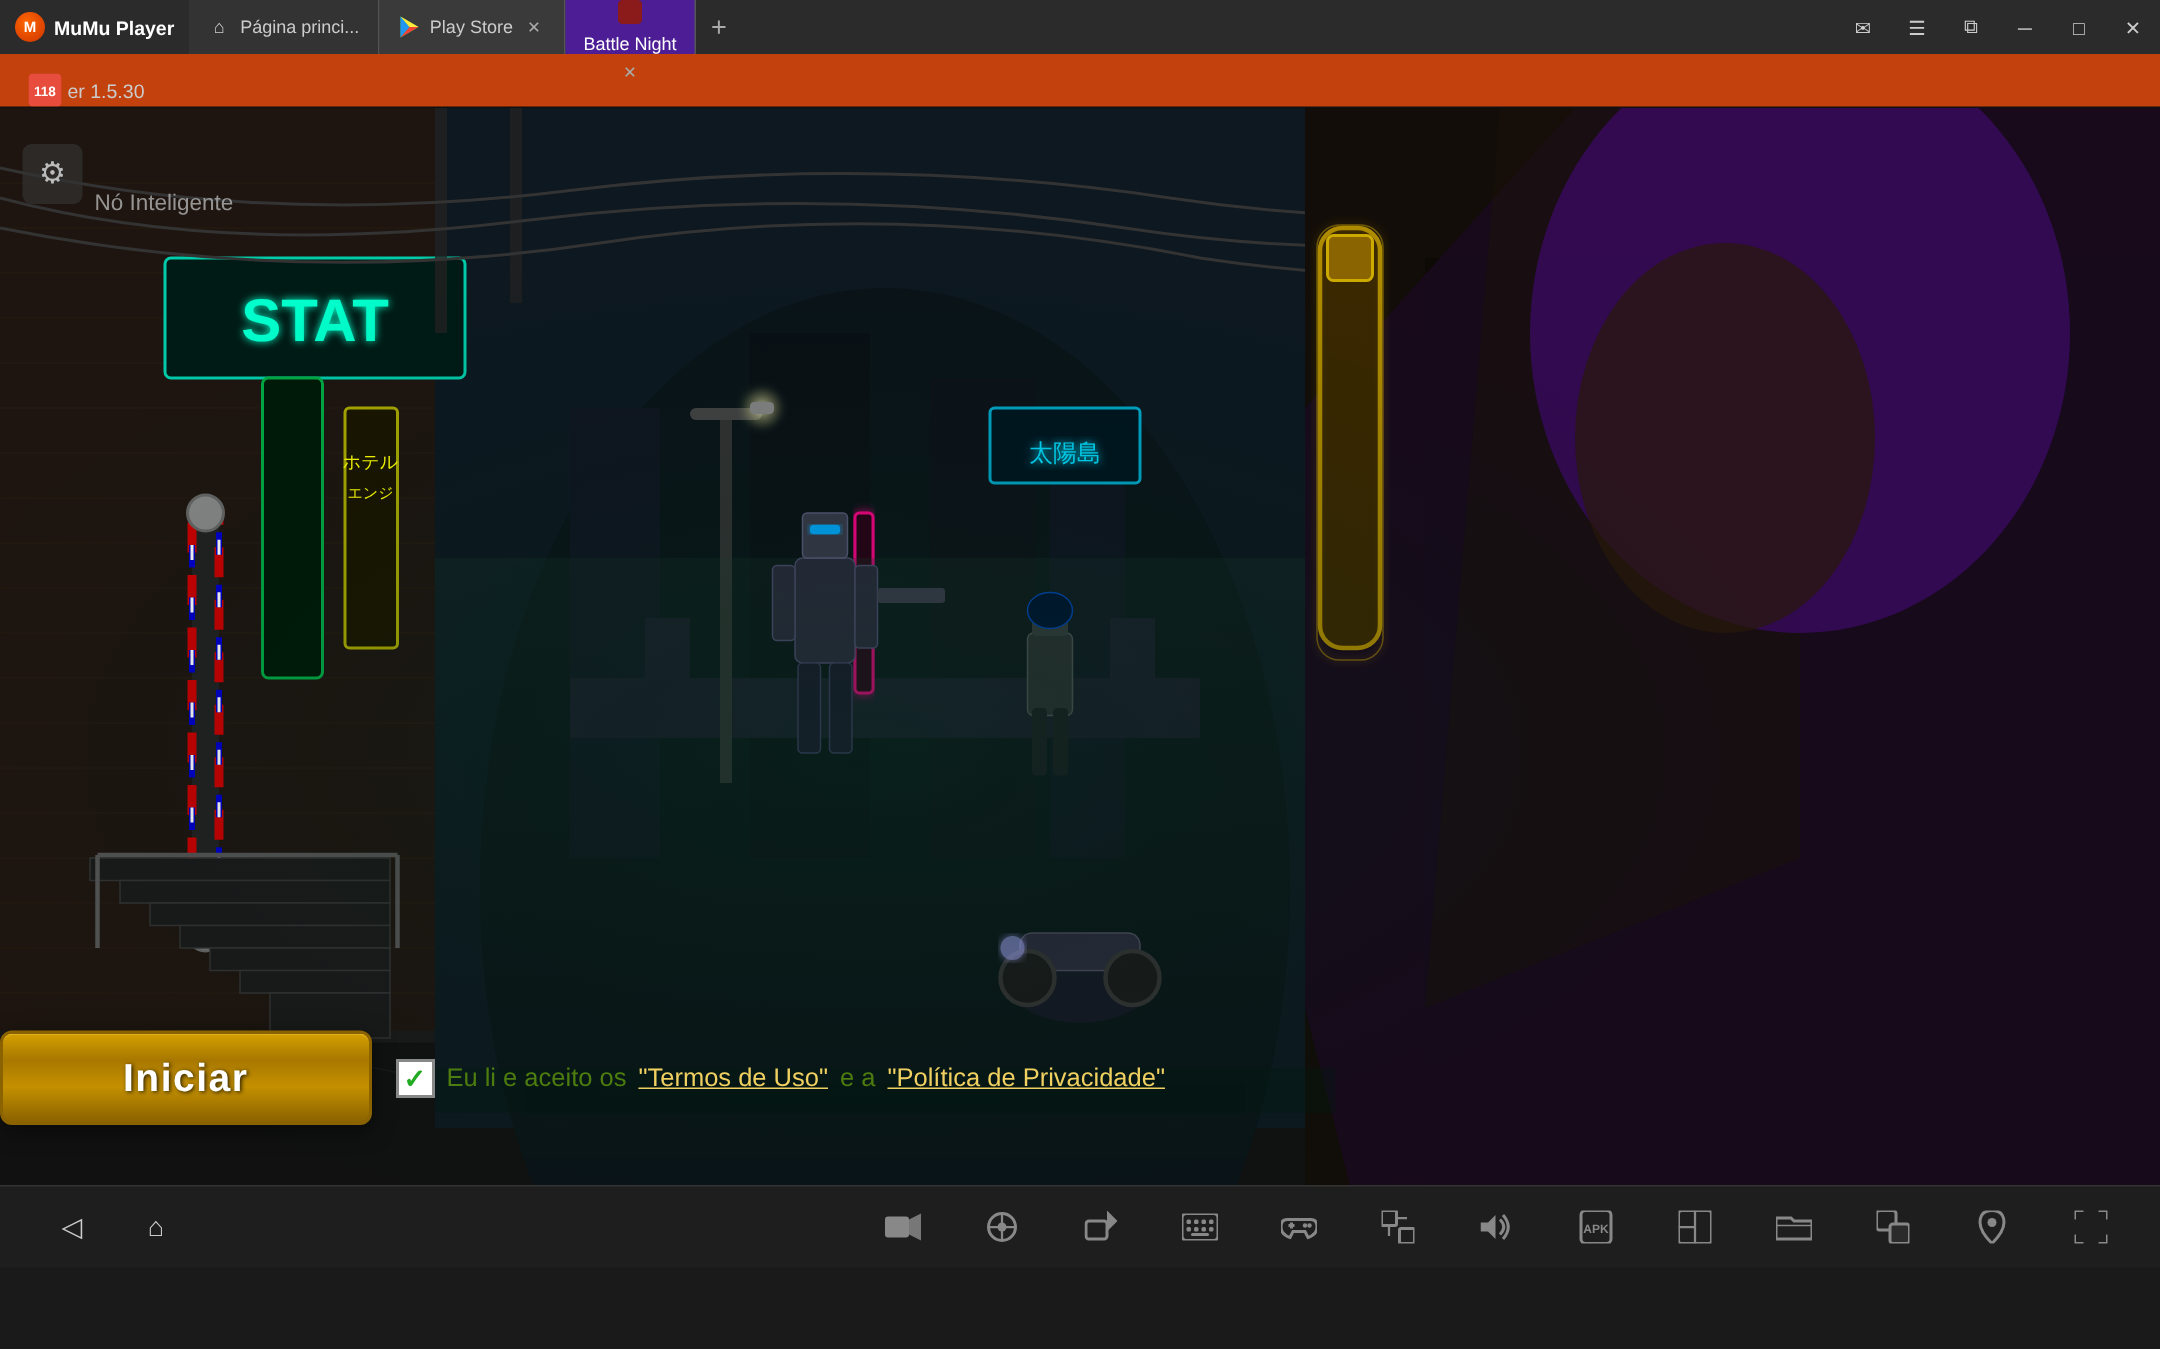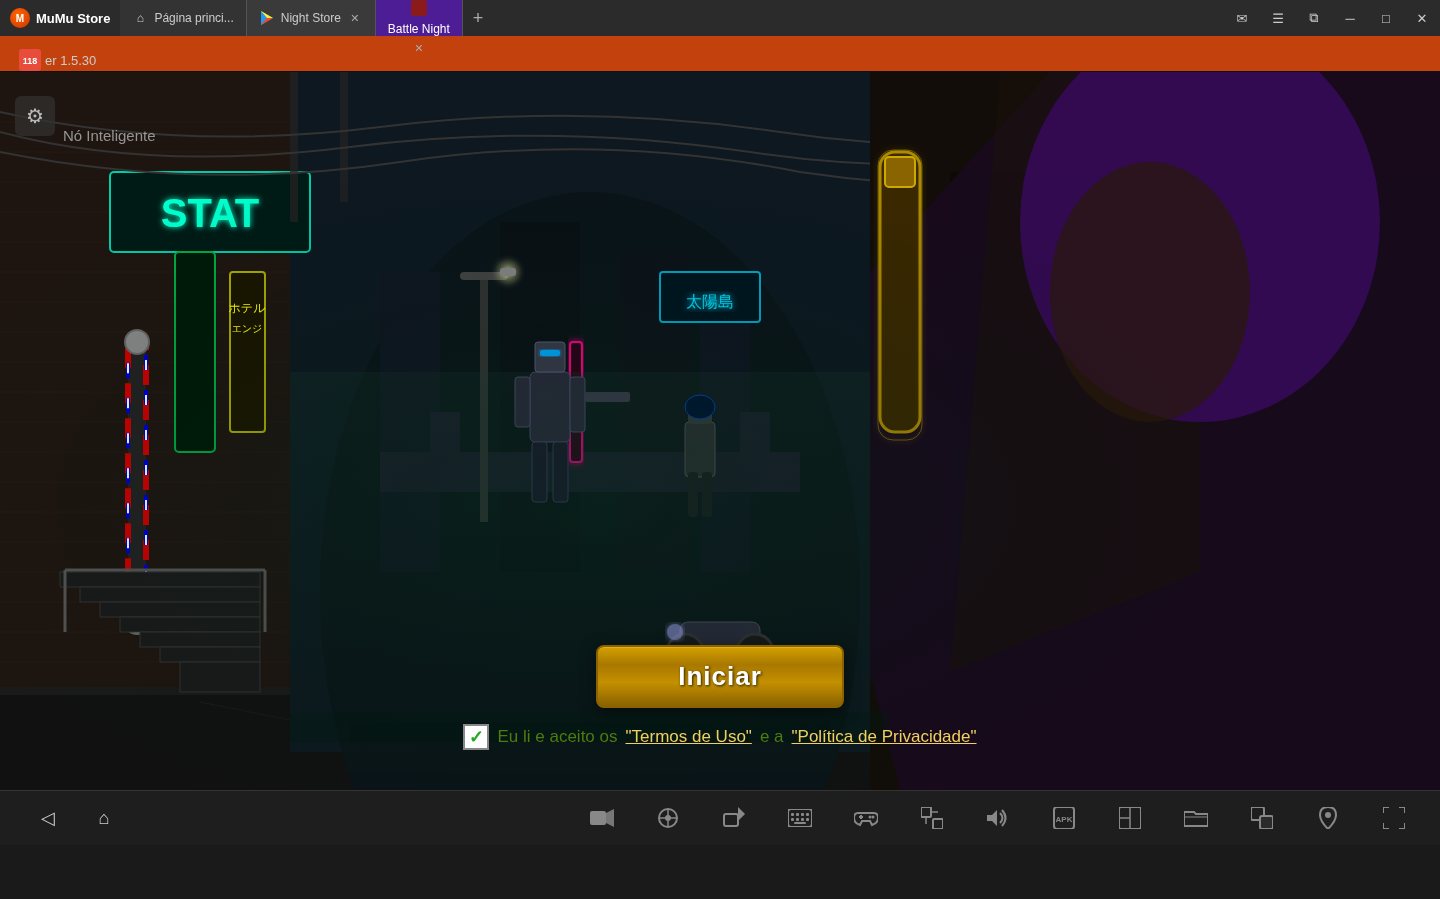--- a/index.html
+++ b/index.html
@@ -190,21 +190,21 @@
       margin-top: 40px;
     }
 
     
     .game-bottom {
       position: absolute;
       bottom: 0;
       left: 0;
       right: 0;
       display: flex;
-      flex-direction: column;
+      flex-direction: row;
       align-items: center;
       gap: 16px;
       padding-bottom: 40px;
       z-index: 10;
     }
 
     .iniciar-btn {
       background: linear-gradient(to bottom, #d4a000 0%, #a87800 30%, #c49000 60%, #8a6200 100%);
       border: 2px solid #8a6200;
       border-radius: 8px;
@@ -315,40 +315,40 @@
       border-radius: 3px;
       background: #8b1a1a;
     }
   </style>
 </head>
 <body>
 
 <div id="titlebar">
   <div id="titlebar-logo">
     <div class="logo-icon">M</div>
-    <span>MuMu Store</span>
+    <span>MuMu Player</span>
   </div>
 
   <div class="tabs-area">
 
     <div class="tab home-tab">
       <span class="tab-icon">⌂</span>
       <span>Página princi...</span>
     </div>
 
     <div class="tab">
       <span class="tab-icon">
         <svg class="playstore-icon" viewBox="0 0 16 16">
           <polygon points="2,1 14,8 2,15" fill="#4CAF50"></polygon>
           <polygon points="2,1 8,8 2,15" fill="#2196F3"></polygon>
           <polygon points="2,1 14,8 8,8" fill="#FFEB3B"></polygon>
           <polygon points="2,15 14,8 8,8" fill="#F44336"></polygon>
         </svg>
       </span>
-      <span>Night Store</span>
+      <span>Play Store</span>
       <span class="tab-close">✕</span>
     </div>
 
     <div class="tab active">
       <span class="tab-icon">
         <div class="battlenight-icon"></div>
       </span>
       <span>Battle Night</span>
       <span class="tab-close">✕</span>
     </div>

